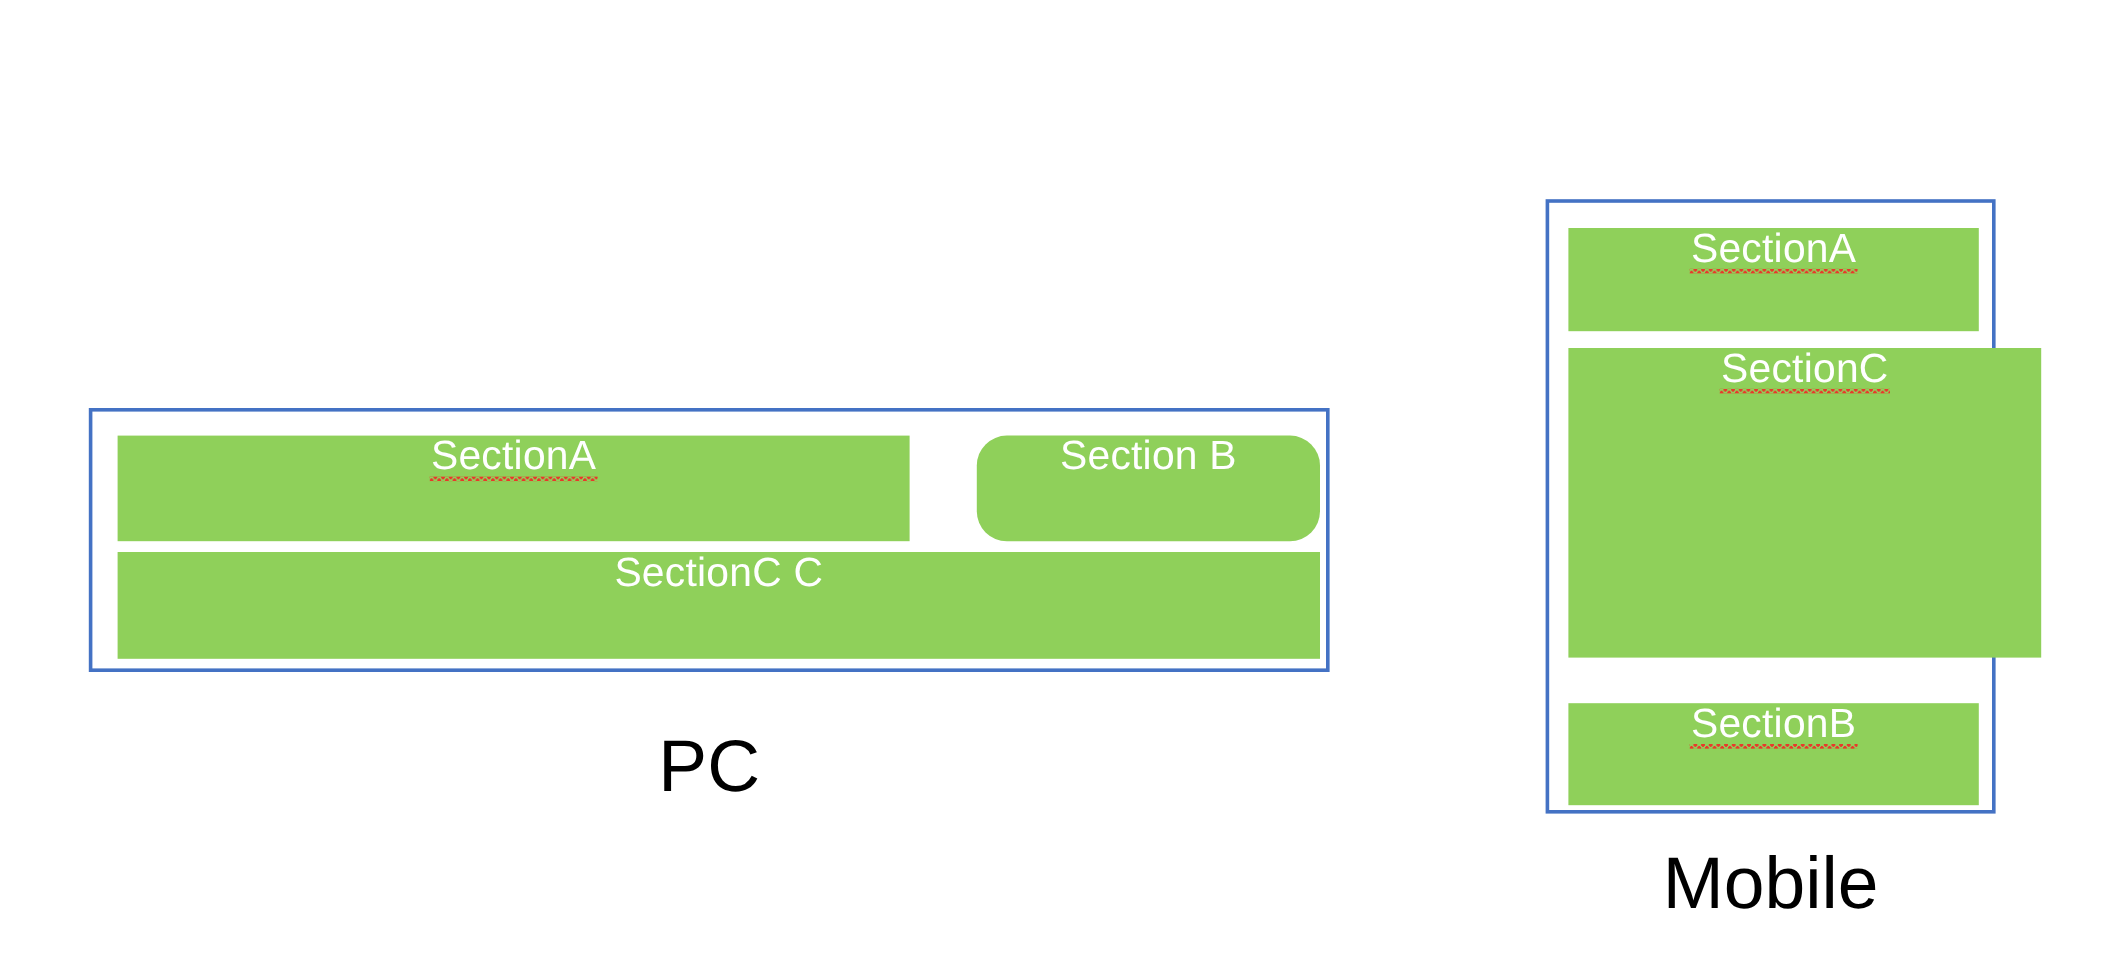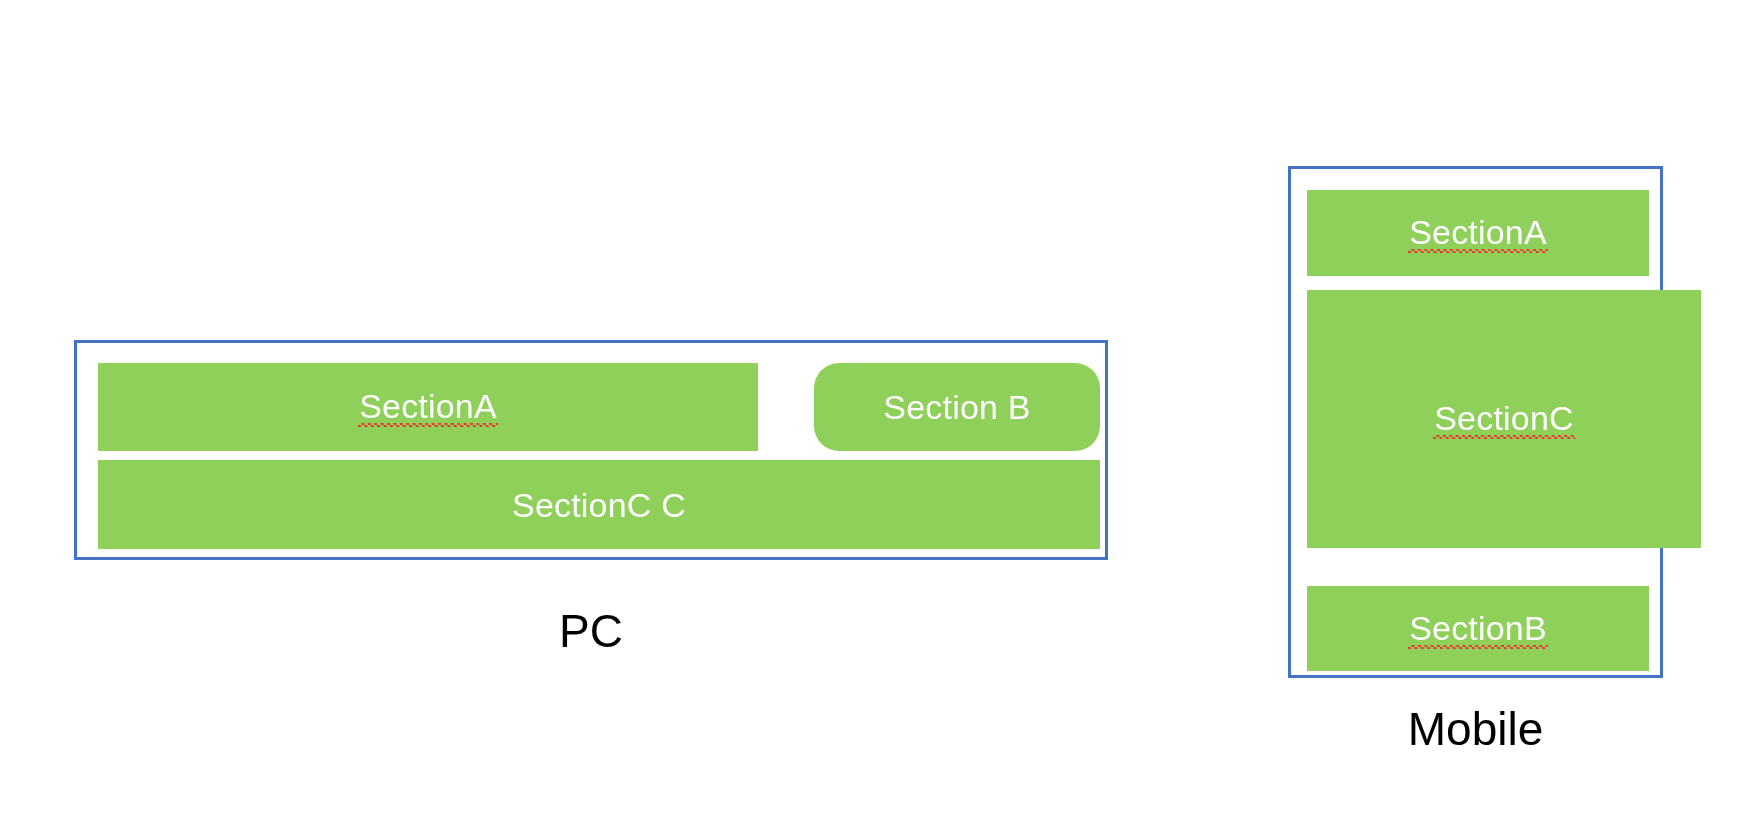--- a/index.html
+++ b/index.html
@@ -44,21 +44,21 @@
     width: 375px;
     height: 512px;
   }
 
   
   .section-block {
     position: absolute;
     box-sizing: border-box;
     background: #8FD05A;
     display: flex;
-    align-items: center;
+    align-items: flex-start;
     justify-content: center;
   }
 
   .section-label {
     color: #FFFFFF;
     font-family: "Liberation Sans", sans-serif;
     font-size: 34px;
     font-weight: 400;
     line-height: 1;
     white-space: nowrap;
@@ -123,21 +123,21 @@
     top: 417px;
     width: 342px;
     height: 85px;
   }
 
   
   .device-caption {
     position: absolute;
     color: #000000;
     font-family: "Liberation Sans", sans-serif;
-    font-size: 46px;
+    font-size: 61px;
     font-weight: 400;
     line-height: 1;
     white-space: nowrap;
     text-align: center;
   }
 
   #pc-caption {
     left: 74px;
     top: 608px;
     width: 1034px;

